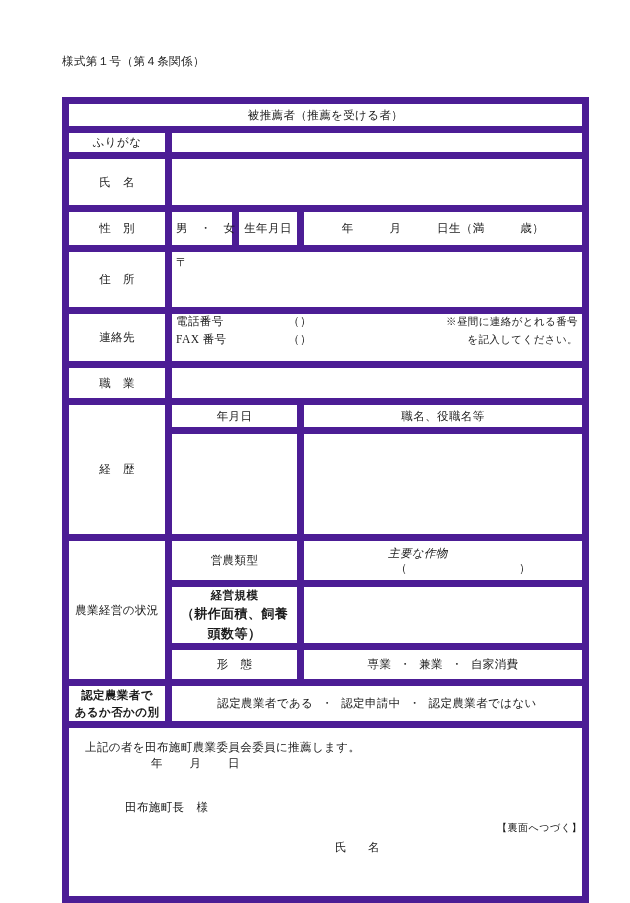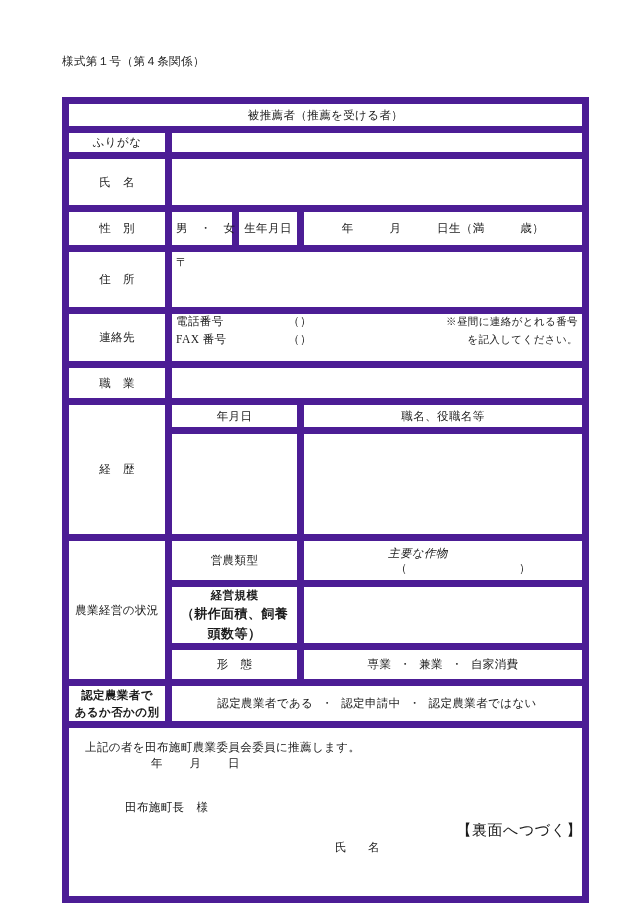--- a/index.html
+++ b/index.html
@@ -168,21 +168,21 @@
     letter-spacing: 5px;
   }
 
   
   .footer-note {
     position: absolute;
     left: 62px;
     top: 821px;
     width: 520px;
     text-align: right;
-    font-size: 15px;
+    font-size: 10px;
     letter-spacing: 0.5px;
   }
 </style>
 </head>
 <body>
 
 <div class="page">
 
   <div class="form-code">様式第１号（第４条関係）</div>
 

